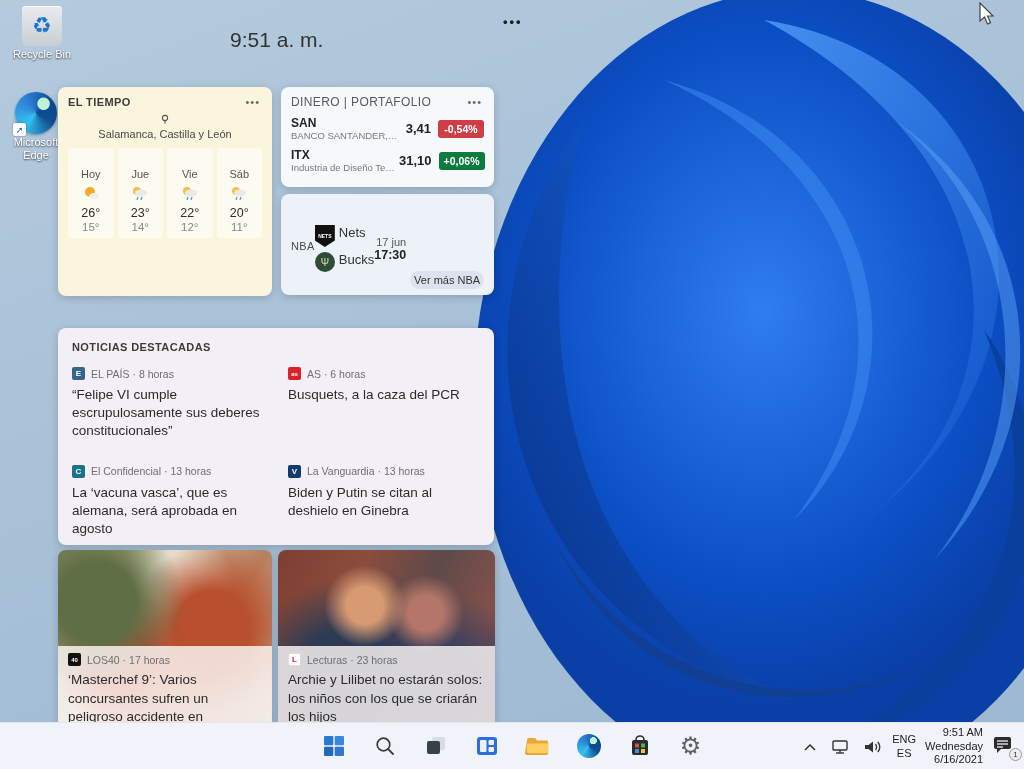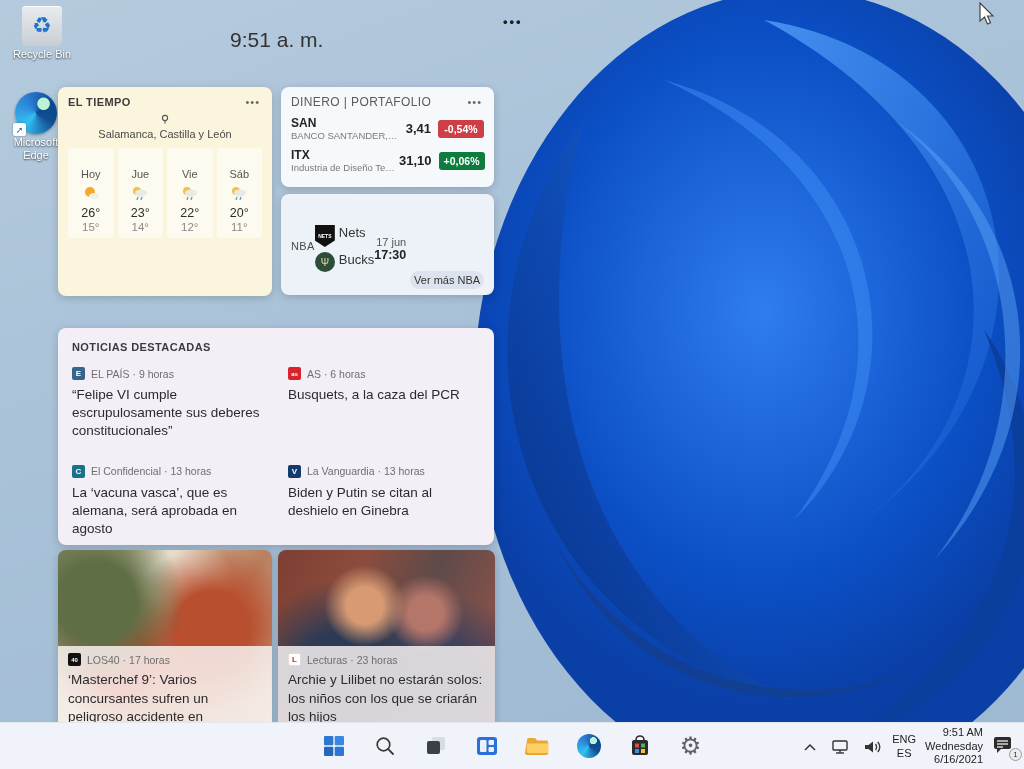--- a/index.html
+++ b/index.html
@@ -264,21 +264,21 @@
   </div>
   <div class="nba-btn">Ver más NBA</div>
 </div>
 
 <div class="card news">
   <div class="card-title">NOTICIAS DESTACADAS</div>
   <div class="news-grid">
     <div class="story">
       <div class="src-row">
         <span class="src-ic" style="background:#36648b;">E</span>
-        <span><span>EL PAÍS</span> · <span>9 horas</span></span>
+        <span><span>EL PAÍS</span> · <span>8 horas</span></span>
       </div>
       <div class="headline">“Felipe VI cumple escrupulosamente sus deberes constitucionales”</div>
     </div>
     <div class="story">
       <div class="src-row">
         <span class="src-ic" style="background:#d8232a; font-size:6px;">as</span>
         <span><span>AS</span> · <span>6 horas</span></span>
       </div>
       <div class="headline">Busquets, a la caza del PCR</div>
     </div>

